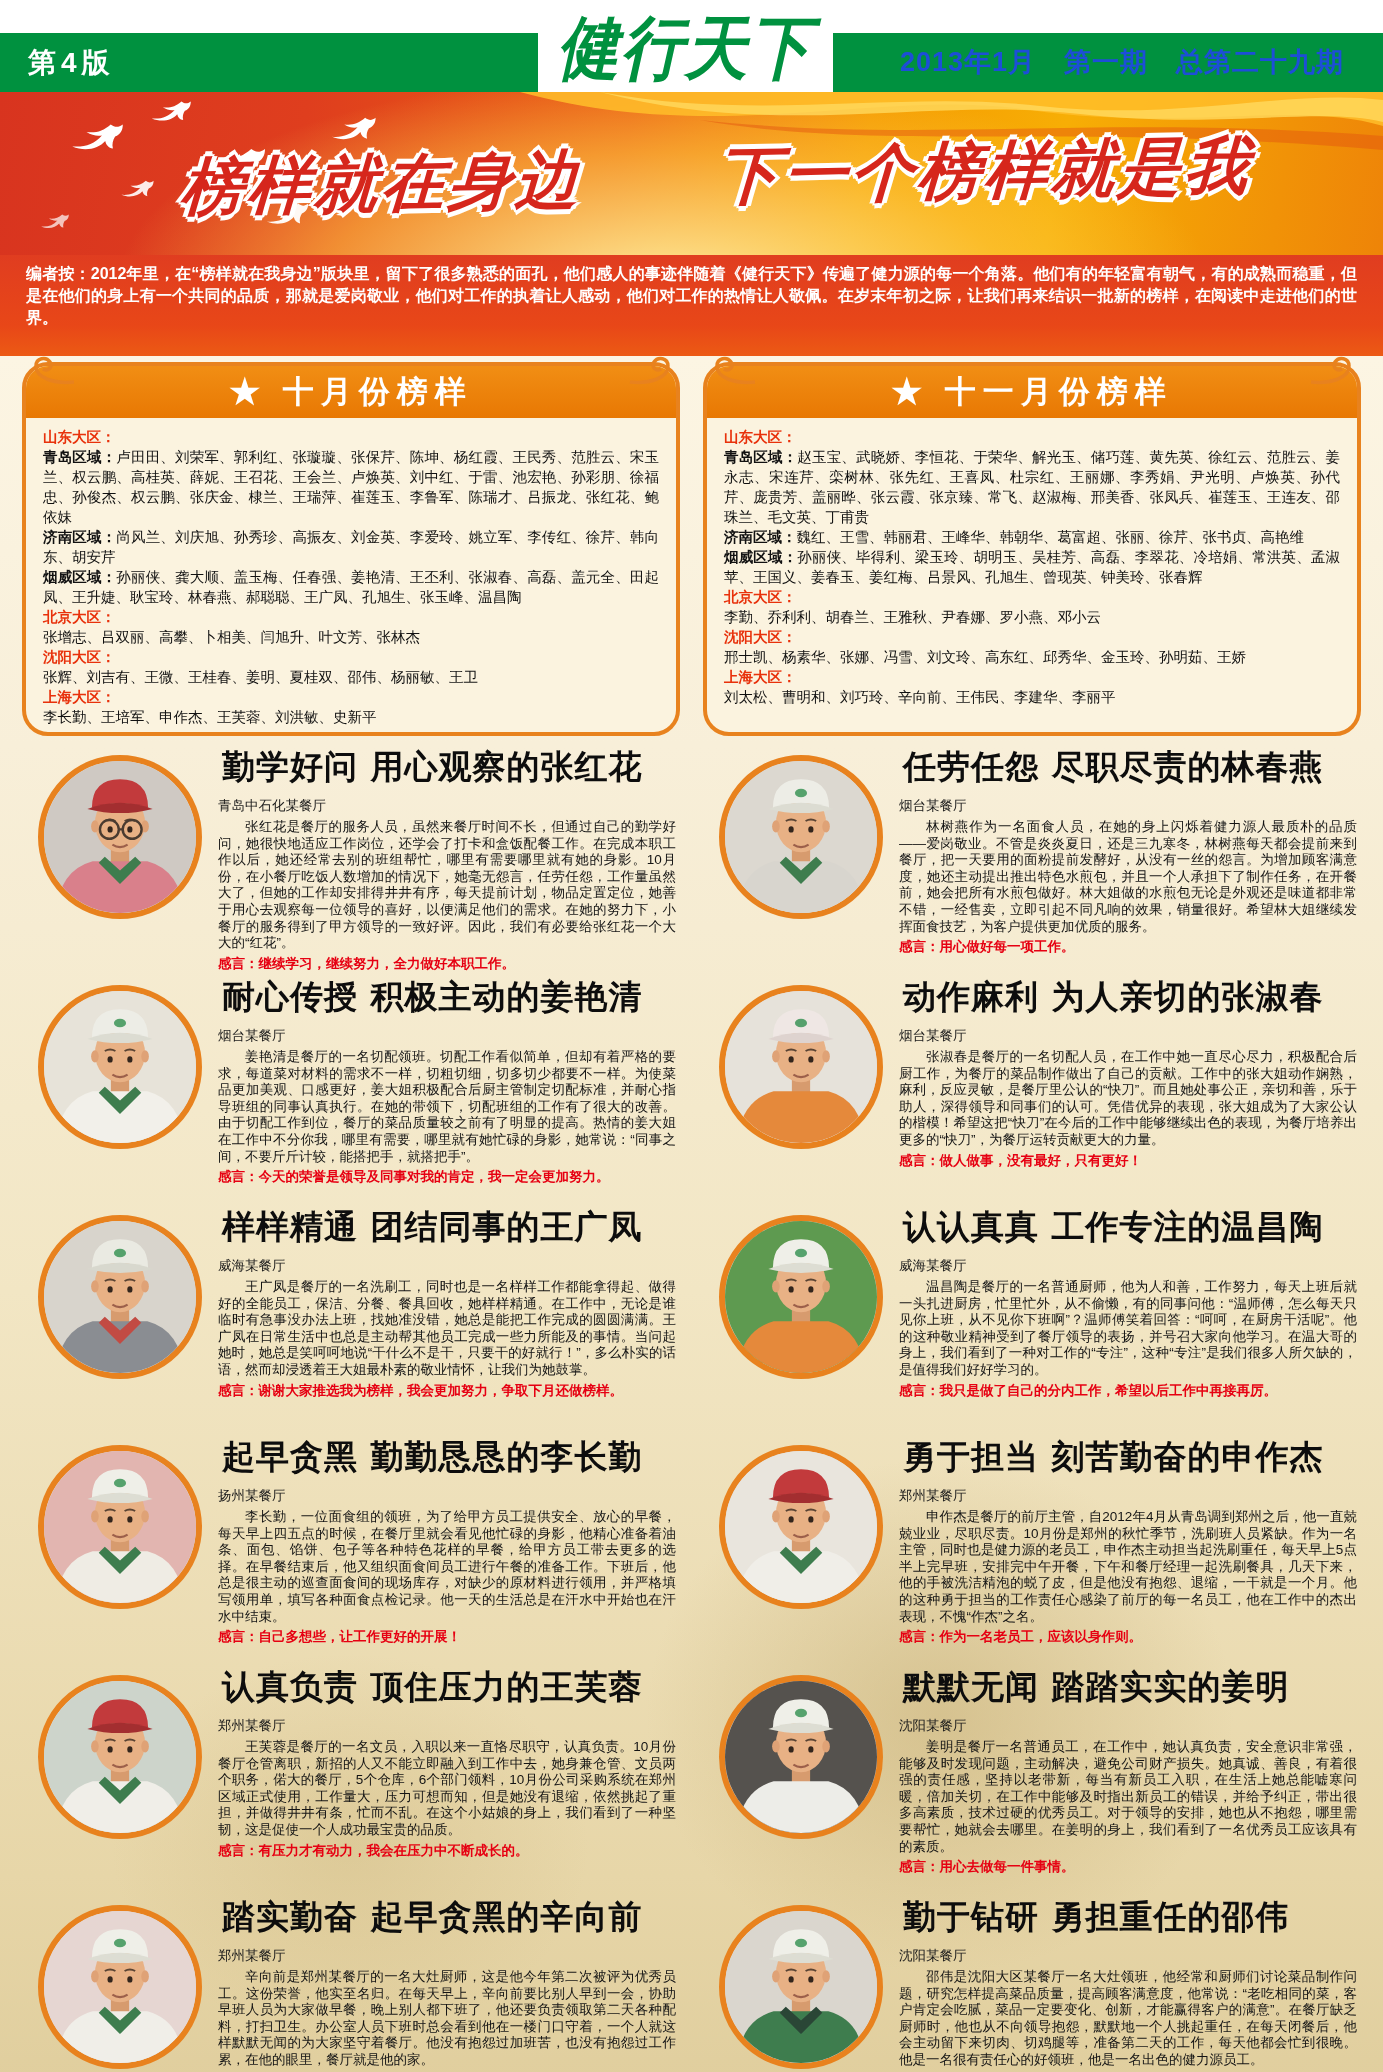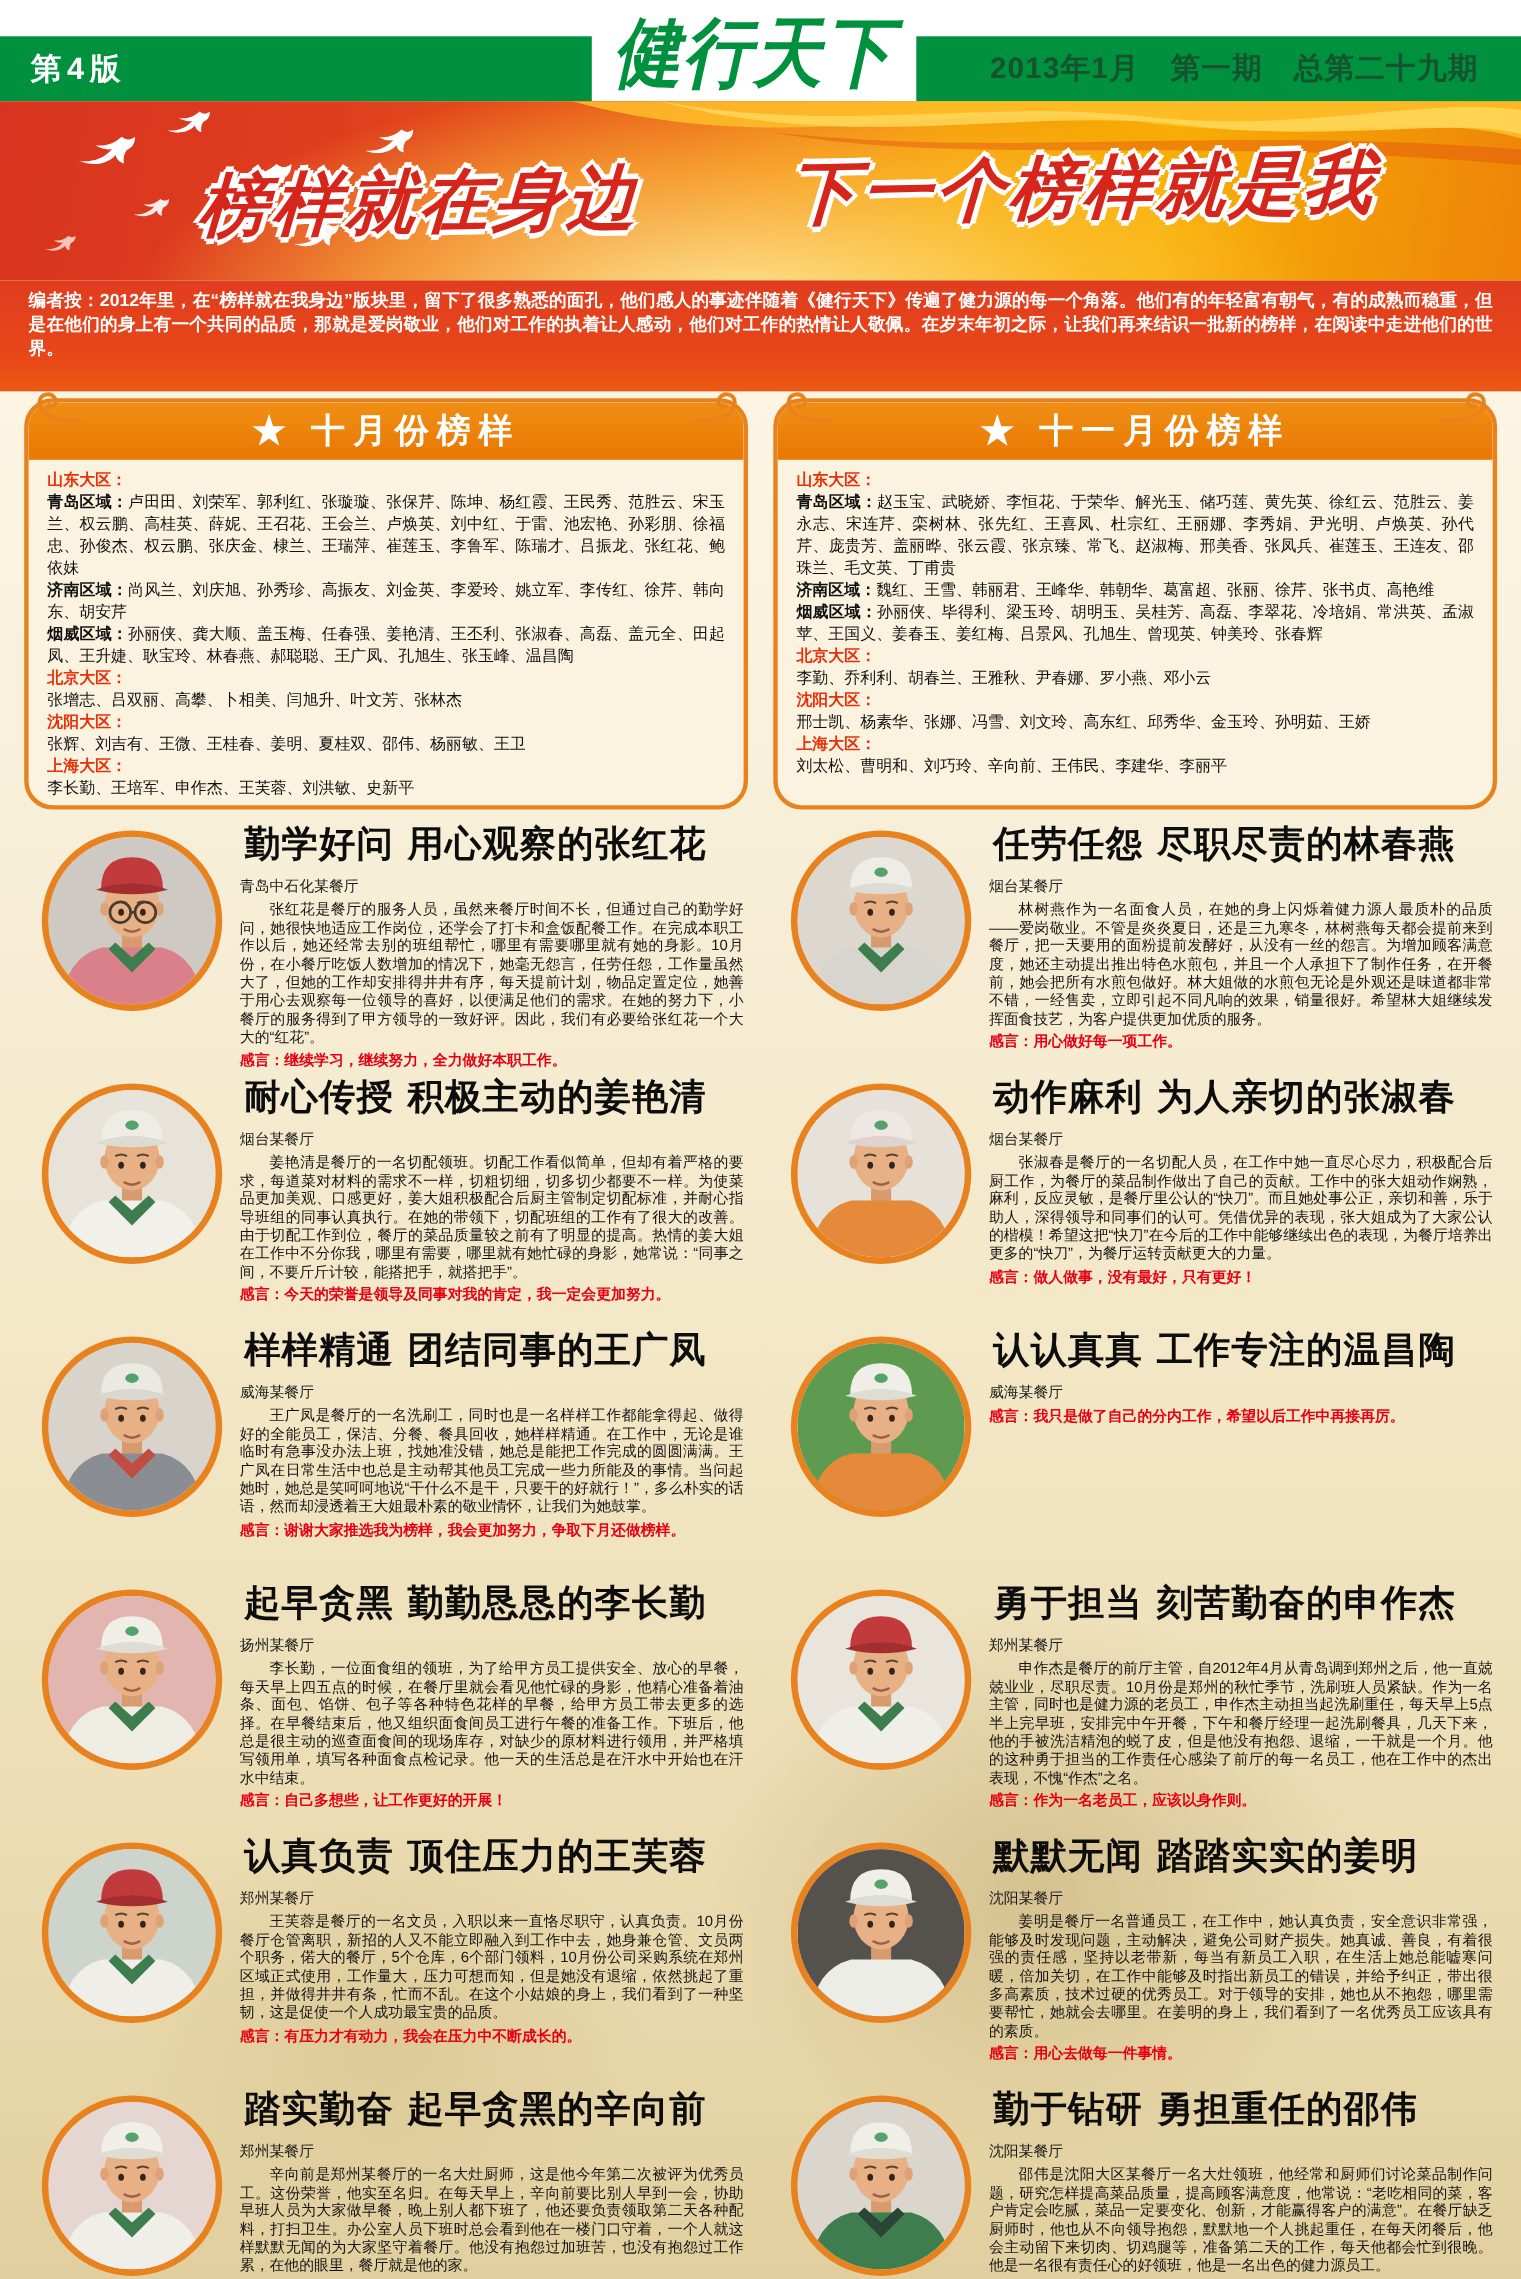--- a/index.html
+++ b/index.html
@@ -5,21 +5,21 @@
   html,body{margin:0;padding:0;background:#888;}
   .page{position:relative;width:1383px;height:2072px;background:#fff;overflow:hidden;
         font-family:"Liberation Sans",sans-serif;margin:0 auto;}
 
   
   .mast-green{position:absolute;top:33px;height:59px;background:#00913F;}
   .mast-green.left{left:0;width:538px;}
   .mast-green.right{left:833px;width:550px;}
   .edition{position:absolute;top:33px;left:28px;height:59px;line-height:59px;color:#fff;
            font-weight:bold;font-size:28px;letter-spacing:5px;z-index:2;}
-  .issue{position:absolute;top:33px;left:900px;height:76px;line-height:59px;color:#14532d;
+  .issue{position:absolute;top:33px;left:900px;height:76px;line-height:59px;color:#1d4ed8;
          font-weight:bold;font-size:27px;z-index:2;letter-spacing:1px;}
   .logo{position:absolute;top:6px;left:530px;width:310px;text-align:center;color:#00913F;
         font-size:62px;font-weight:900;font-style:italic;font-family:"DejaVu Serif",serif;
         transform:scaleY(1.12);letter-spacing:2px;z-index:3;}
 
   
   .banner{position:absolute;top:92px;left:0;width:1383px;height:163px;overflow:hidden;
     background:
       radial-gradient(ellipse 760px 300px at 48% 120%, rgba(255,240,160,.95), rgba(255,205,70,.55) 45%, rgba(255,205,70,0) 72%),
       linear-gradient(100deg,#D8341F 0%,#DF3E1E 22%,#EA5E13 45%,#F59B02 62%,#F7AE05 76%,#EE8408 100%);}
@@ -392,20 +392,21 @@
               <path d="M45 55 q5 3.2 10 0" stroke="#9c5f4a" stroke-width="1.5" fill="none"></path>
               <path d="M31.5 31 Q31.5 12 50 12 Q68.5 12 68.5 31 Q50 24.5 31.5 31 Z" fill="#EFEFE8"></path>
               <path d="M28.5 31.5 Q50 23.5 71.5 31.5 Q50 37 28.5 31.5 Z" fill="#DDDDD3"></path>
               <ellipse cx="50" cy="21" rx="4" ry="2.8" fill="#2F8F4E" opacity="0.8"></ellipse>
               <path d="M8 100 Q10 72 32 66 L68 66 Q90 72 92 100 Z" fill="#E5893B"></path>
             </svg>
           </div>
           <div class="ptext">
             <h2 class="ptitle">认认真真  工作专注的温昌陶</h2>
             <p class="pvenue">威海某餐厅</p>
+            <p class="pbody">温昌陶是餐厅的一名普通厨师，他为人和善，工作努力，每天上班后就一头扎进厨房，忙里忙外，从不偷懒，有的同事问他：“温师傅，怎么每天只见你上班，从不见你下班啊”？温师傅笑着回答：“呵呵，在厨房干活呢”。他的这种敬业精神受到了餐厅领导的表扬，并号召大家向他学习。在温大哥的身上，我们看到了一种对工作的“专注”，这种“专注”是我们很多人所欠缺的，是值得我们好好学习的。</p>
             <p class="pquote">感言：我只是做了自己的分内工作，希望以后工作中再接再厉。</p>
           </div>
         </div>
         <div class="profile">
           <div class="photo">
             <svg viewBox="0 0 100 100" preserveAspectRatio="xMidYMid slice">
               <rect width="100" height="100" fill="#E9E5DD"></rect>
               <rect x="44" y="52" width="12" height="16" fill="#D79B6E"></rect>
               <ellipse cx="50" cy="41" rx="16.5" ry="19" fill="#E8B185"></ellipse>
               <ellipse cx="33.5" cy="43" rx="2.5" ry="4" fill="#DFA276"></ellipse>

